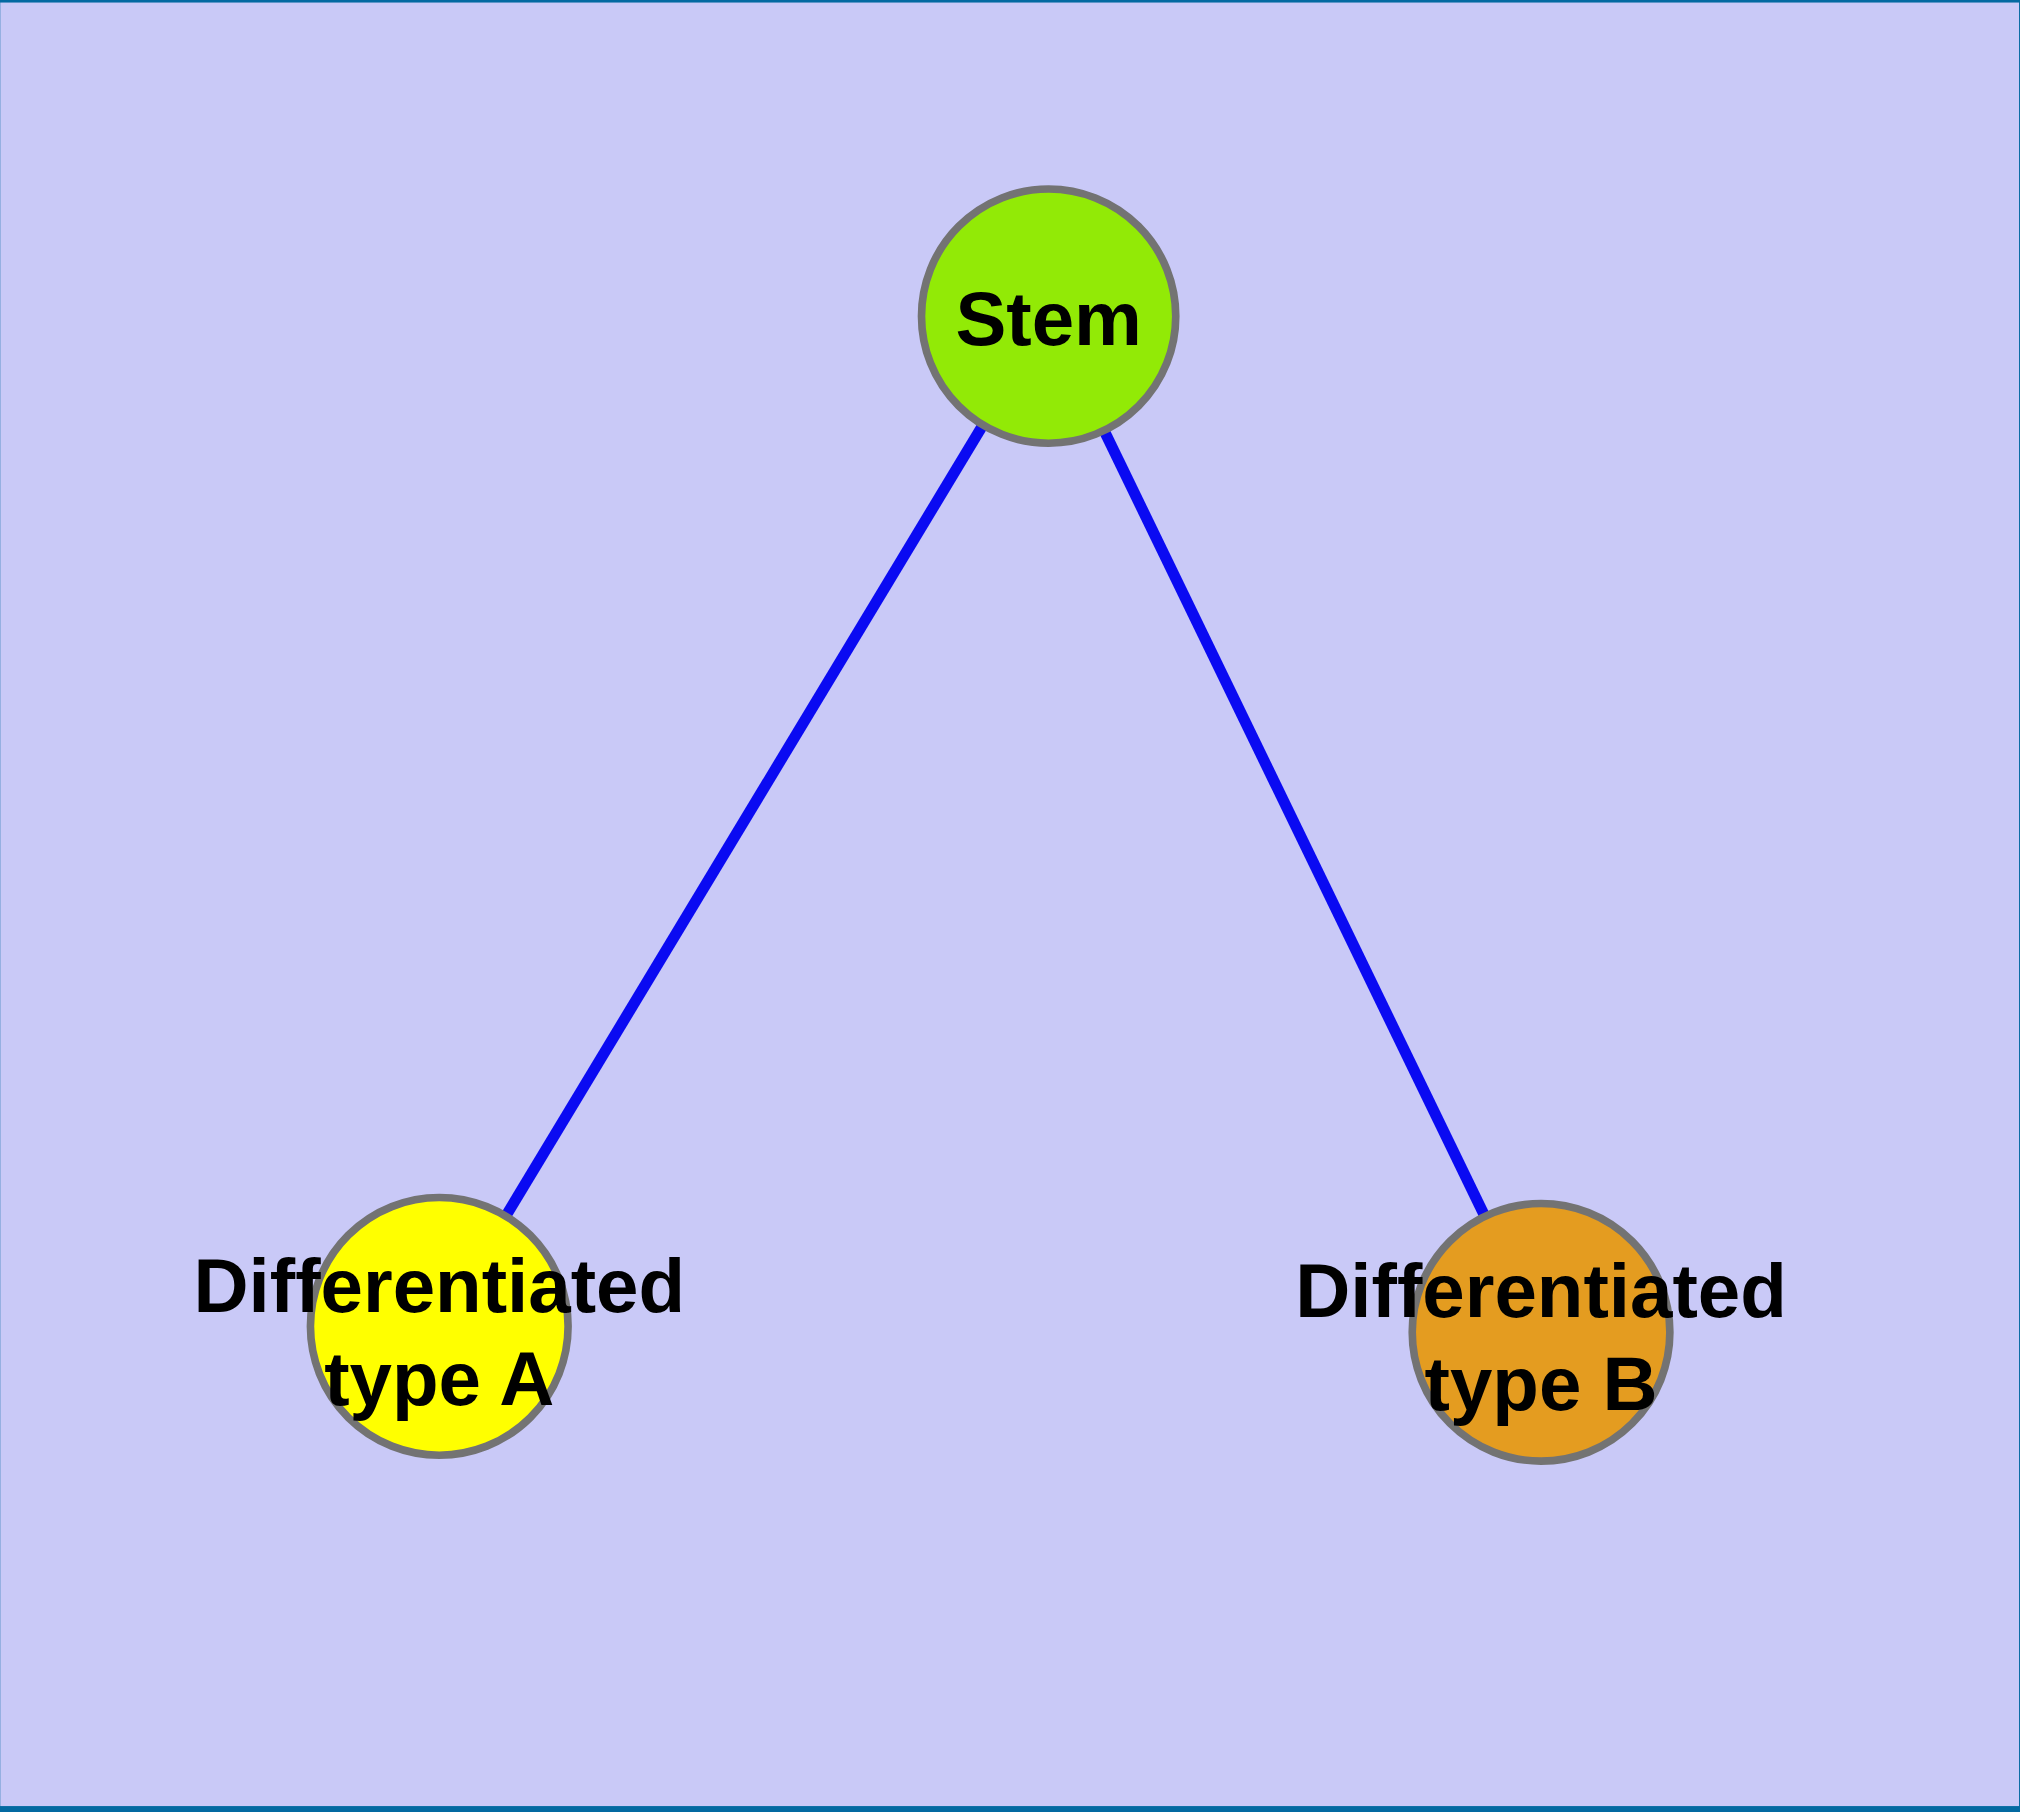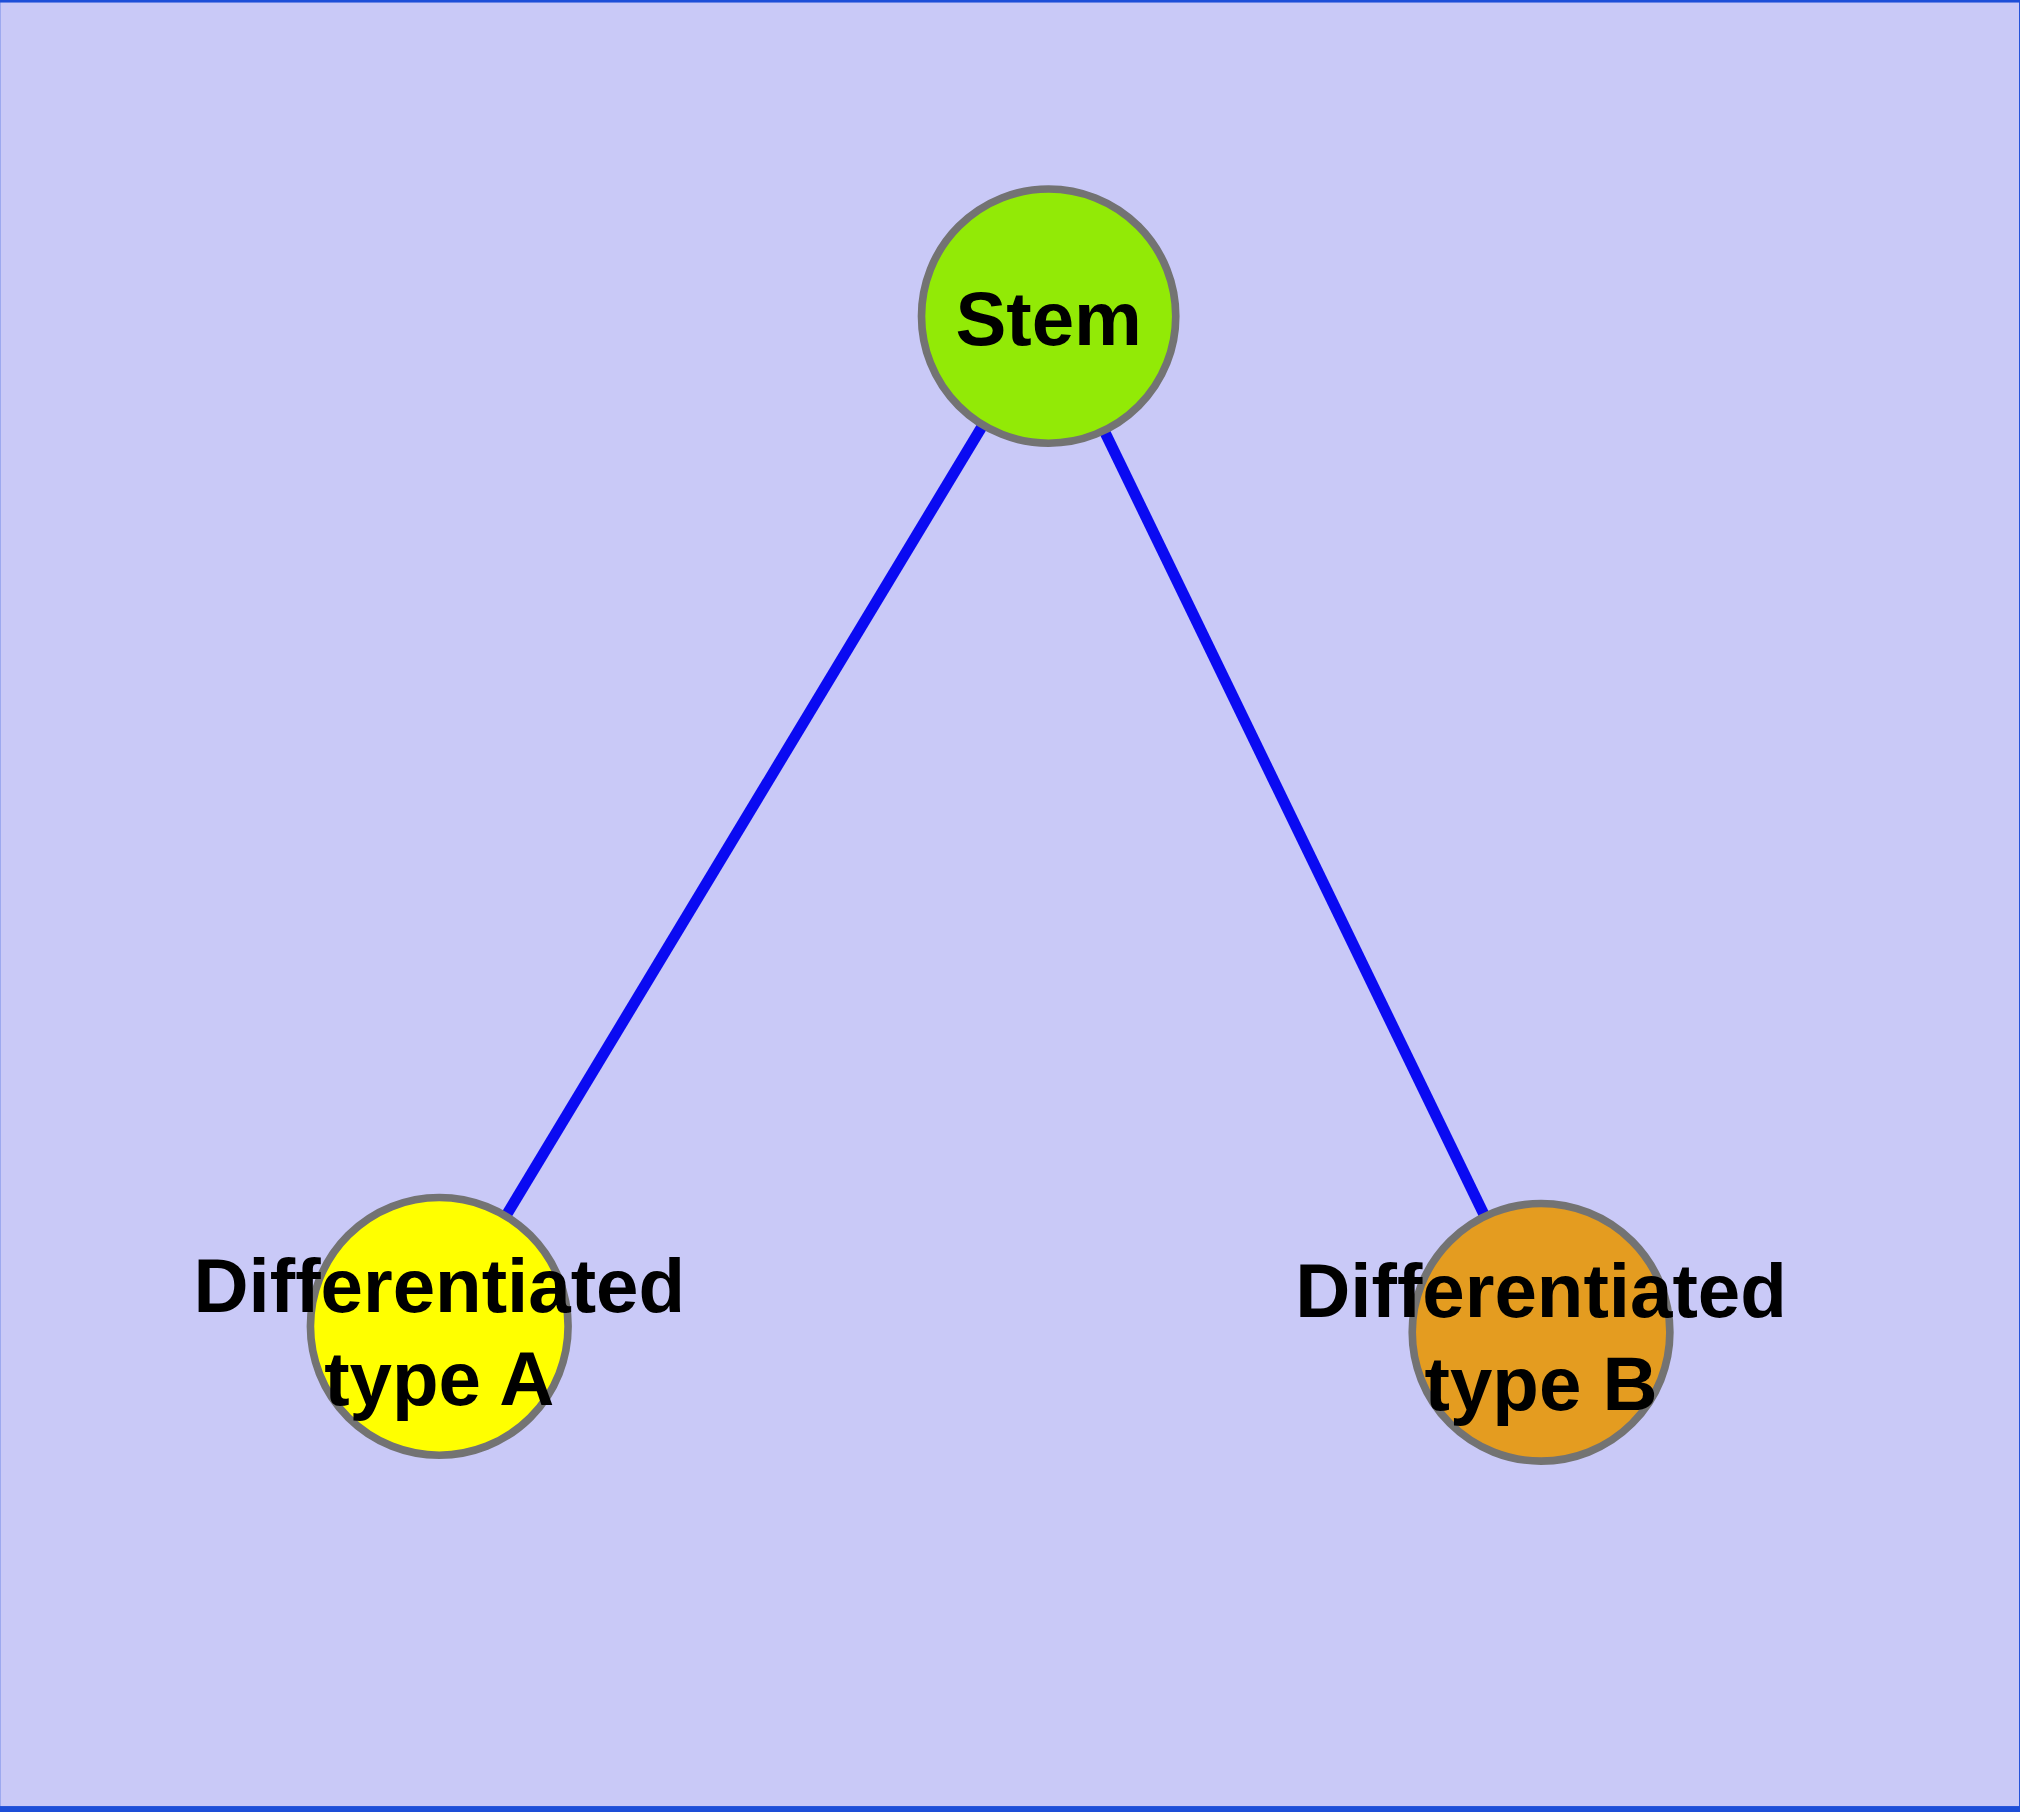--- a/index.html
+++ b/index.html
@@ -4,21 +4,21 @@
 <style>
   html, body {
     margin: 0;
     padding: 0;
     background: #ffffff;
   }
   .figure-wrap {
     width: 2021px;
     height: 1812px;
     position: relative;
-    background: #1d4ed8;
+    background: #0369a1;
   }
   svg.graph {
     display: block;
     width: 2021px;
     height: 1812px;
   }
   .node-label {
     font-family: "Liberation Sans", sans-serif;
     font-weight: bold;
     font-size: 90px;

